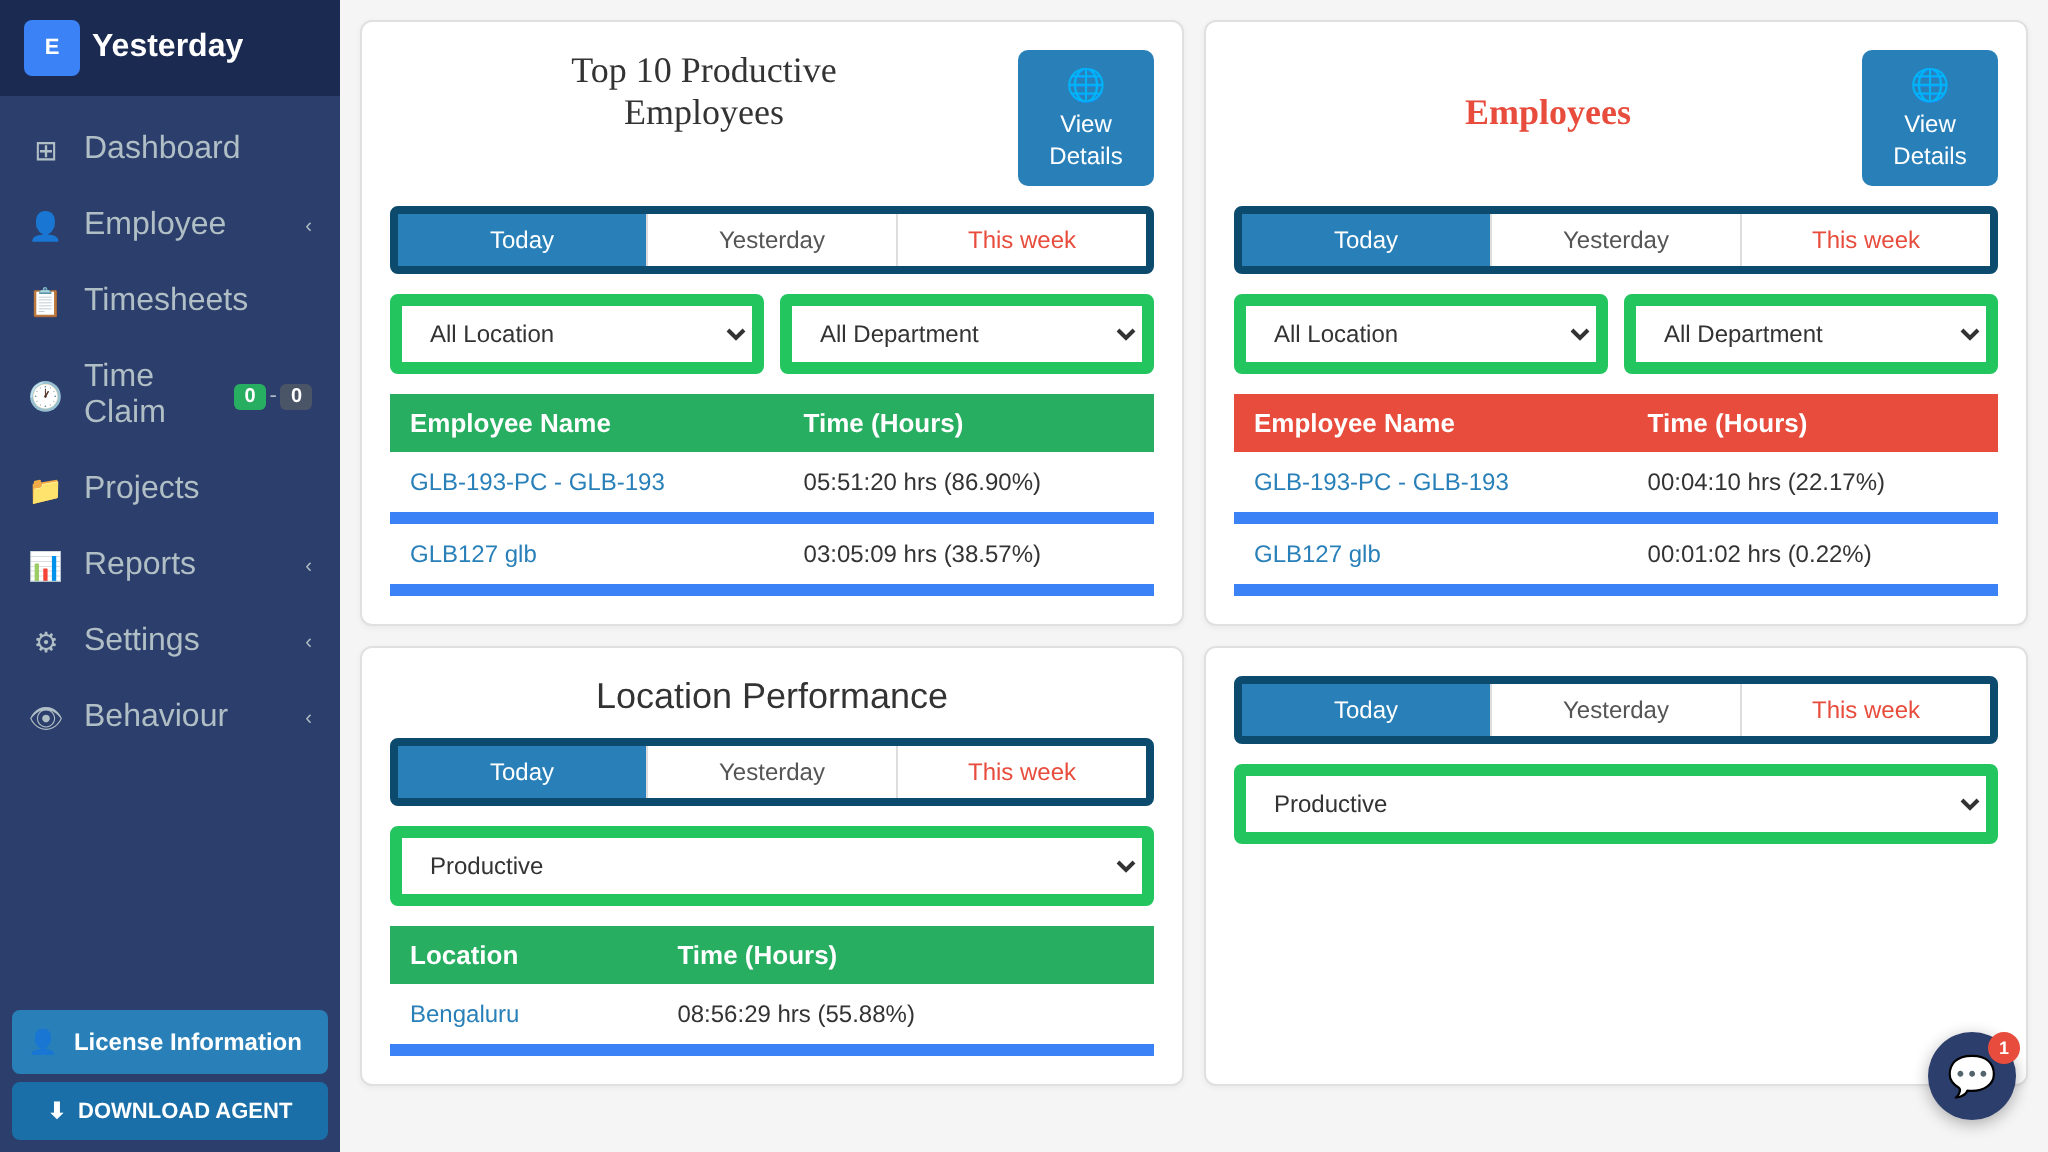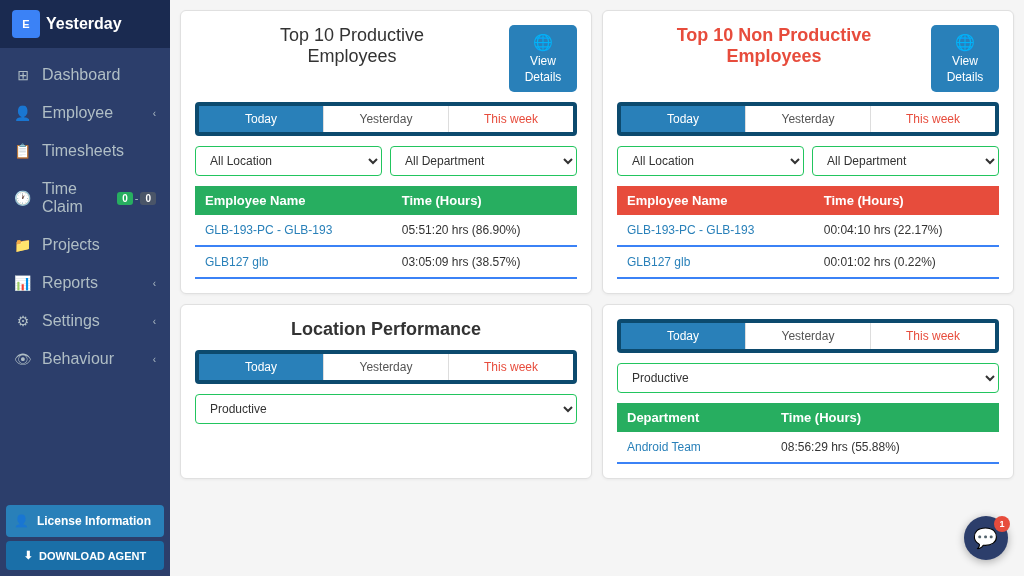--- a/index.html
+++ b/index.html
@@ -93,21 +93,21 @@
       font-size: 18px;
       color: #333;
       margin-bottom: 10px;
       font-weight: 400;
     }
     .card-title.red { color: #e74c3c; font-weight: 600; }
     .card-header-row {
       display: flex; align-items: flex-start; justify-content: space-between;
       margin-bottom: 10px;
     }
-    .card-title-wrap { flex: 1; }
+    .card-title-wrap { flex: 1; font-family: Liberation Serif, serif; }
 
     
     .view-details-btn {
       background: #2980b9;
       color: white; border: none; border-radius: 5px;
       padding: 8px 14px; cursor: pointer;
       display: flex; flex-direction: column; align-items: center;
       font-size: 12px; gap: 2px; min-width: 68px;
     }
     .view-details-btn .btn-icon { font-size: 16px; }
@@ -127,34 +127,34 @@
     .tab-btn.active { background: #2980b9; color: white; }
     .tab-btn.red-text { color: #e74c3c; }
 
     
     .dropdown-row {
       display: flex; gap: 8px; margin-bottom: 10px;
     }
     .dropdown-single { margin-bottom: 10px; }
     .dropdown {
       flex: 1; padding: 6px 10px;
-      border: 1px solid #22c55e; border-radius: 4px;
+      border: 6px solid #22c55e; border-radius: 4px;
       background: white; font-size: 12px; color: #333;
       cursor: pointer;
     }
 
     
     .data-table { width: 100%; border-collapse: collapse; }
     .data-table thead tr { background: #27ae60; }
     .data-table thead tr.red-header { background: #e74c3c; }
     .data-table thead th {
       color: white; padding: 7px 10px;
       text-align: left; font-size: 13px; font-weight: 600;
     }
-    .data-table tbody tr { background: white; border-bottom: 2px solid #3b82f6; }
+    .data-table tbody tr { background: white; border-bottom: 6px solid #3b82f6; }
     .data-table tbody td { padding: 8px 10px; font-size: 12px; color: #333; }
     .data-table tbody td.link { color: #2980b9; cursor: pointer; }
 
     
     .chat-bubble {
       position: fixed;
       bottom: 16px; right: 16px;
       width: 44px; height: 44px;
       background: #2c3e6b;
       border-radius: 50%;
@@ -164,21 +164,21 @@
     }
     .chat-bubble-badge {
       position: absolute; top: 0; right: -2px;
       background: #e74c3c; color: white;
       border-radius: 50%; width: 16px; height: 16px;
       font-size: 9px; display: flex; align-items: center; justify-content: center;
       font-weight: bold;
     }
 
     .section-title-large {
-      font-size: 18px; color: #333; font-weight: 700;
+      font-size: 18px; color: #333; font-weight: 400;
       text-align: center; margin-bottom: 10px;
     }
   </style>
 </head>
 <body>
 
 <div class="sidebar">
   <div class="sidebar-logo">
     <div class="logo-icon">E</div>
     <span class="logo-text">Yesterday</span>
@@ -284,21 +284,21 @@
             <td>03:05:09 hrs (38.57%)</td>
           </tr>
         </tbody>
     </table>
   </div>
 
   <div class="card">
     <div class="card-header-row">
       <div class="card-title-wrap">
         <div class="card-title red">
-          <span>Top 10 Non Productive</span><br>
+          <br>
           <span>Employees</span>
         </div>
       </div>
       <button class="view-details-btn">
         <span class="btn-icon">🌐</span>
         <span>View</span>
         <span>Details</span>
       </button>
     </div>
     <div class="tab-group">
@@ -339,47 +339,47 @@
     <div class="tab-group">
       <button class="tab-btn active">Today</button>
       <button class="tab-btn">Yesterday</button>
       <button class="tab-btn red-text">This week</button>
     </div>
     <div class="dropdown-single">
       <select class="dropdown" style="width:100%">
         <option>Productive</option>
       </select>
     </div>
+    <table class="data-table">
+      <thead>
+        <tr>
+          <th>Location</th>
+          <th>Time (Hours)</th>
+        </tr>
+      </thead>
+      <tbody id="location-tbody">
+          <tr>
+            <td class="link">Bengaluru</td>
+            <td>08:56:29 hrs (55.88%)</td>
+          </tr>
+        </tbody>
+    </table>
   </div>
 
   <div class="card">
     <div class="tab-group">
       <button class="tab-btn active">Today</button>
       <button class="tab-btn">Yesterday</button>
       <button class="tab-btn red-text">This week</button>
     </div>
     <div class="dropdown-single">
       <select class="dropdown" style="width:100%">
         <option>Productive</option>
       </select>
     </div>
-    <table class="data-table">
-      <thead>
-        <tr>
-          <th>Department</th>
-          <th>Time (Hours)</th>
-        </tr>
-      </thead>
-      <tbody id="department-tbody">
-          <tr>
-            <td class="link">Android Team</td>
-            <td>08:56:29 hrs (55.88%)</td>
-          </tr>
-        </tbody>
-    </table>
   </div>
 
 </div>
 
 <div class="chat-bubble" style="position:fixed;bottom:16px;right:16px;">
   <span>💬</span>
   <span class="chat-bubble-badge">1</span>
 </div>
 
 </body></html>

